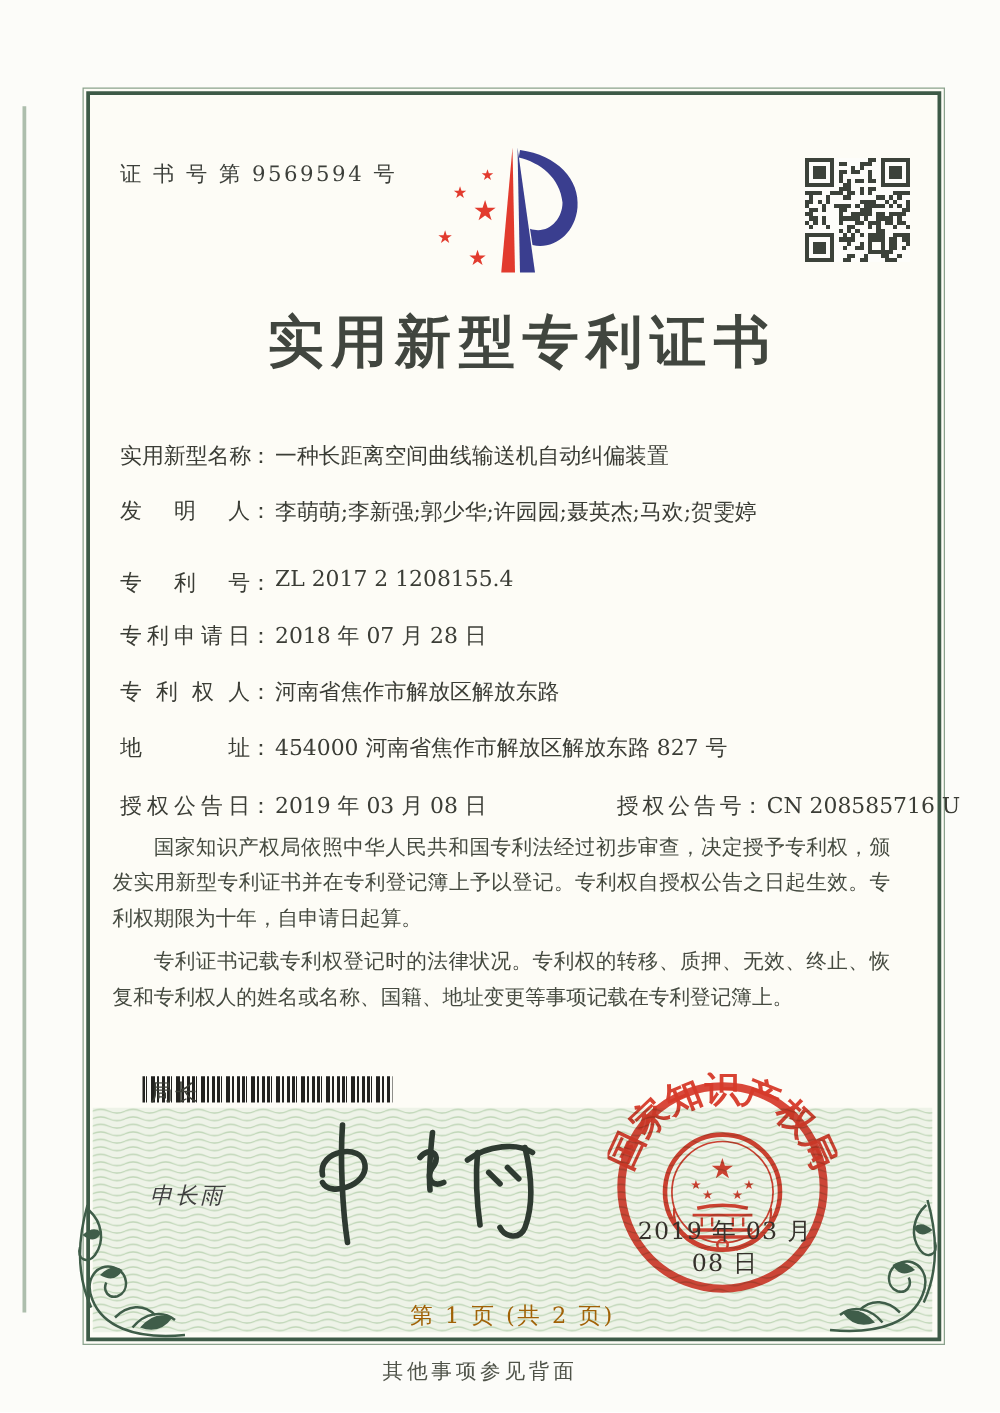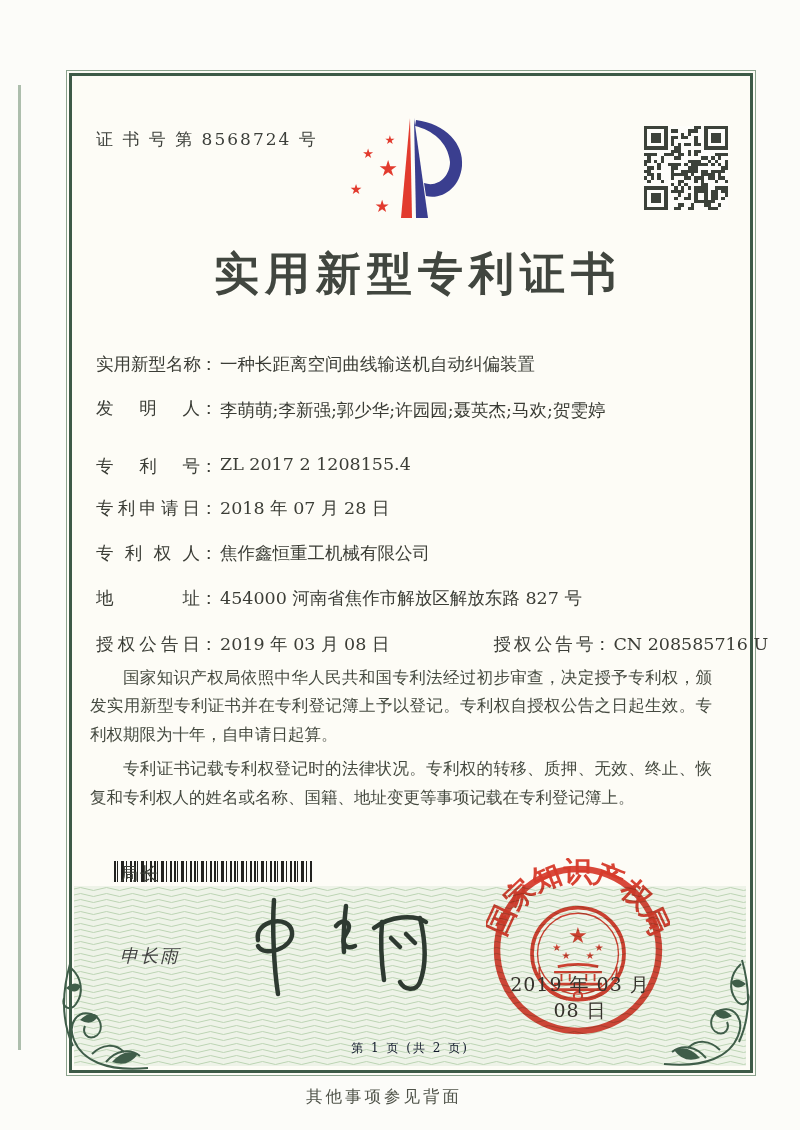--- a/index.html
+++ b/index.html
@@ -26,22 +26,22 @@
   .barcode{position:absolute;left:114px;top:861px;width:200px;height:21px;
     background:repeating-linear-gradient(90deg,#22221f 0 2px,#fbfbf7 2px 3px,#22221f 3px 4px,#fbfbf7 4px 7px,
       #22221f 7px 10px,#fbfbf7 10px 12px,#22221f 12px 13px,#fbfbf7 13px 16px,#22221f 16px 18px,#fbfbf7 18px 20px);}
   .waves{position:absolute;left:74px;top:886px;width:672px;height:180px;}
   .director-title{position:absolute;left:120px;top:862px;font-size:18px;color:#3b3e36;letter-spacing:2px;}
   .director-name{position:absolute;left:120px;top:944px;font-size:18px;color:#404040;letter-spacing:2px;font-style:italic;}
   .signature{position:absolute;left:228px;top:888px;}
   .seal{position:absolute;left:486px;top:858px;width:184px;height:184px;mix-blend-mode:multiply;}
   .seal-date{position:absolute;left:494px;top:972px;width:172px;text-align:center;font-size:19px;
              color:#35312b;letter-spacing:1px;z-index:5;}
-  .page-info{position:absolute;left:68px;width:684px;top:1040px;text-align:center;font-size:12px;
-             color:#0f172a;letter-spacing:2px;}
+  .page-info{position:absolute;left:68px;width:684px;top:1040px;text-align:center;font-size:18px;
+             color:#a16207;letter-spacing:2px;}
   .back-note{position:absolute;left:0;width:768px;top:1086px;text-align:center;font-size:16.5px;
              color:#4f5349;letter-spacing:3px;}
   .corner{position:absolute;z-index:3;}
   .corner-right{transform:scaleX(-1);}
   .logo{position:absolute;left:338px;top:114px;}
   .qr{position:absolute;left:644px;top:126px;width:84px;height:84px;}
 </style>
 </head>
 <body>
 
@@ -56,21 +56,21 @@
   <svg class="waves" width="672" height="180">
     <defs>
       <pattern id="wv" width="26" height="6" patternUnits="userSpaceOnUse">
         <path d="M0 3 Q 6.5 0, 13 3 T 26 3" fill="none" stroke="#bcd4b4" stroke-width="1"></path>
       </pattern>
     </defs>
     <rect width="100%" height="100%" fill="#eef3e8"></rect>
     <rect width="100%" height="100%" fill="url(#wv)"></rect>
   </svg>
 
-  <div class="cert-no">证 书 号 第 8568724 号</div>
+  <div class="cert-no">证 书 号 第 9569594 号</div>
 
   <svg class="logo" width="165" height="132" viewBox="0 0 165 132">
     <g fill="#e23b2e" font-family="DejaVu Sans, sans-serif" text-anchor="middle">
       <text x="50" y="62" font-size="22">★</text>
       <text x="30" y="44" font-size="13">★</text>
       <text x="52" y="30" font-size="12">★</text>
       <text x="18" y="80" font-size="14">★</text>
       <text x="44" y="98" font-size="17">★</text>
     </g>
     <polygon points="72,4 63,104 74,104" fill="#e23b2e"></polygon>
@@ -303,21 +303,21 @@
 
   <div class="field" style="top:454px">
     <span class="lab">专利号</span><span class="colon">：</span><span class="val">ZL 2017 2 1208155.4</span>
   </div>
 
   <div class="field" style="top:496px">
     <span class="lab">专利申请日</span><span class="colon">：</span><span class="val">2018 年 07 月 28 日</span>
   </div>
 
   <div class="field" style="top:541px">
-    <span class="lab">专利权人</span><span class="colon">：</span><span class="val">焦作鑫恒重工机械有限公司</span>
+    <span class="lab">专利权人</span><span class="colon">：</span><span class="val">河南省焦作市解放区解放东路</span>
   </div>
 
   <div class="field" style="top:586px">
     <span class="lab">地址</span><span class="colon">：</span><span class="val">454000 河南省焦作市解放区解放东路 827 号</span>
   </div>
 
   <div class="field" style="top:632px">
     <span class="lab">授权公告日</span><span class="colon">：</span><span class="val">2019 年 03 月 08 日</span><span class="lab lab2">授权公告号</span><span class="colon">：</span><span class="val">CN 208585716 U</span>
   </div>
 

